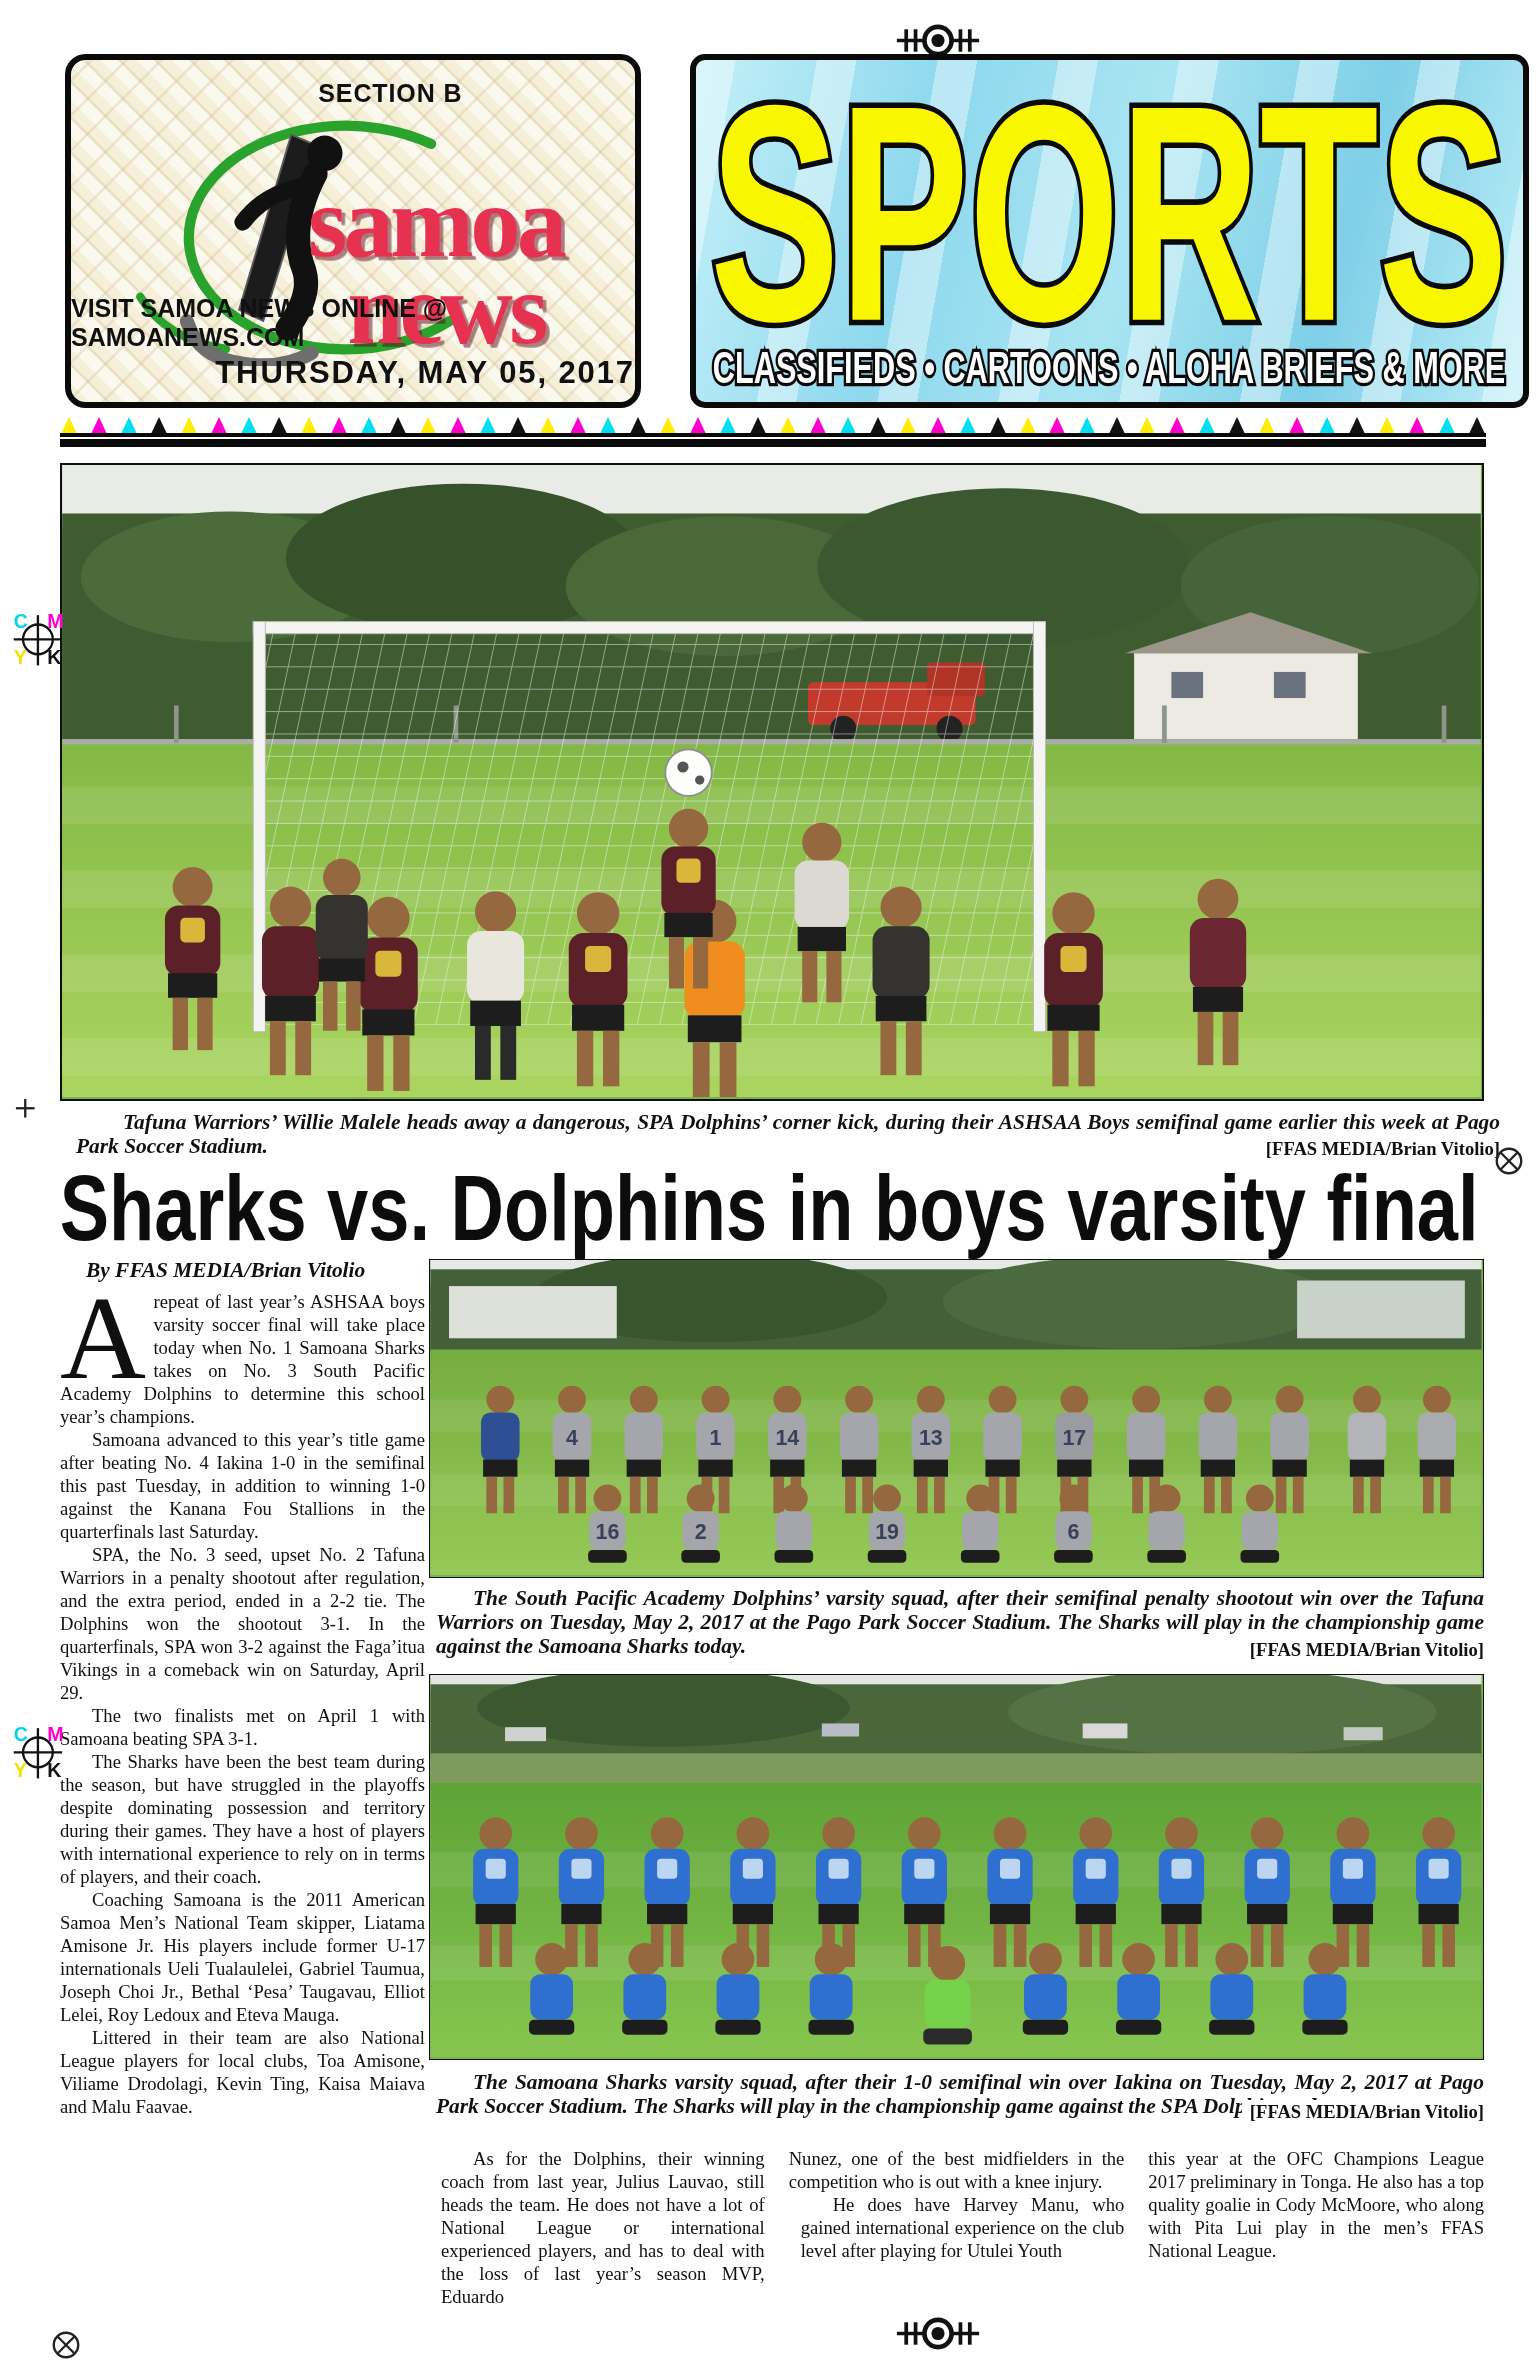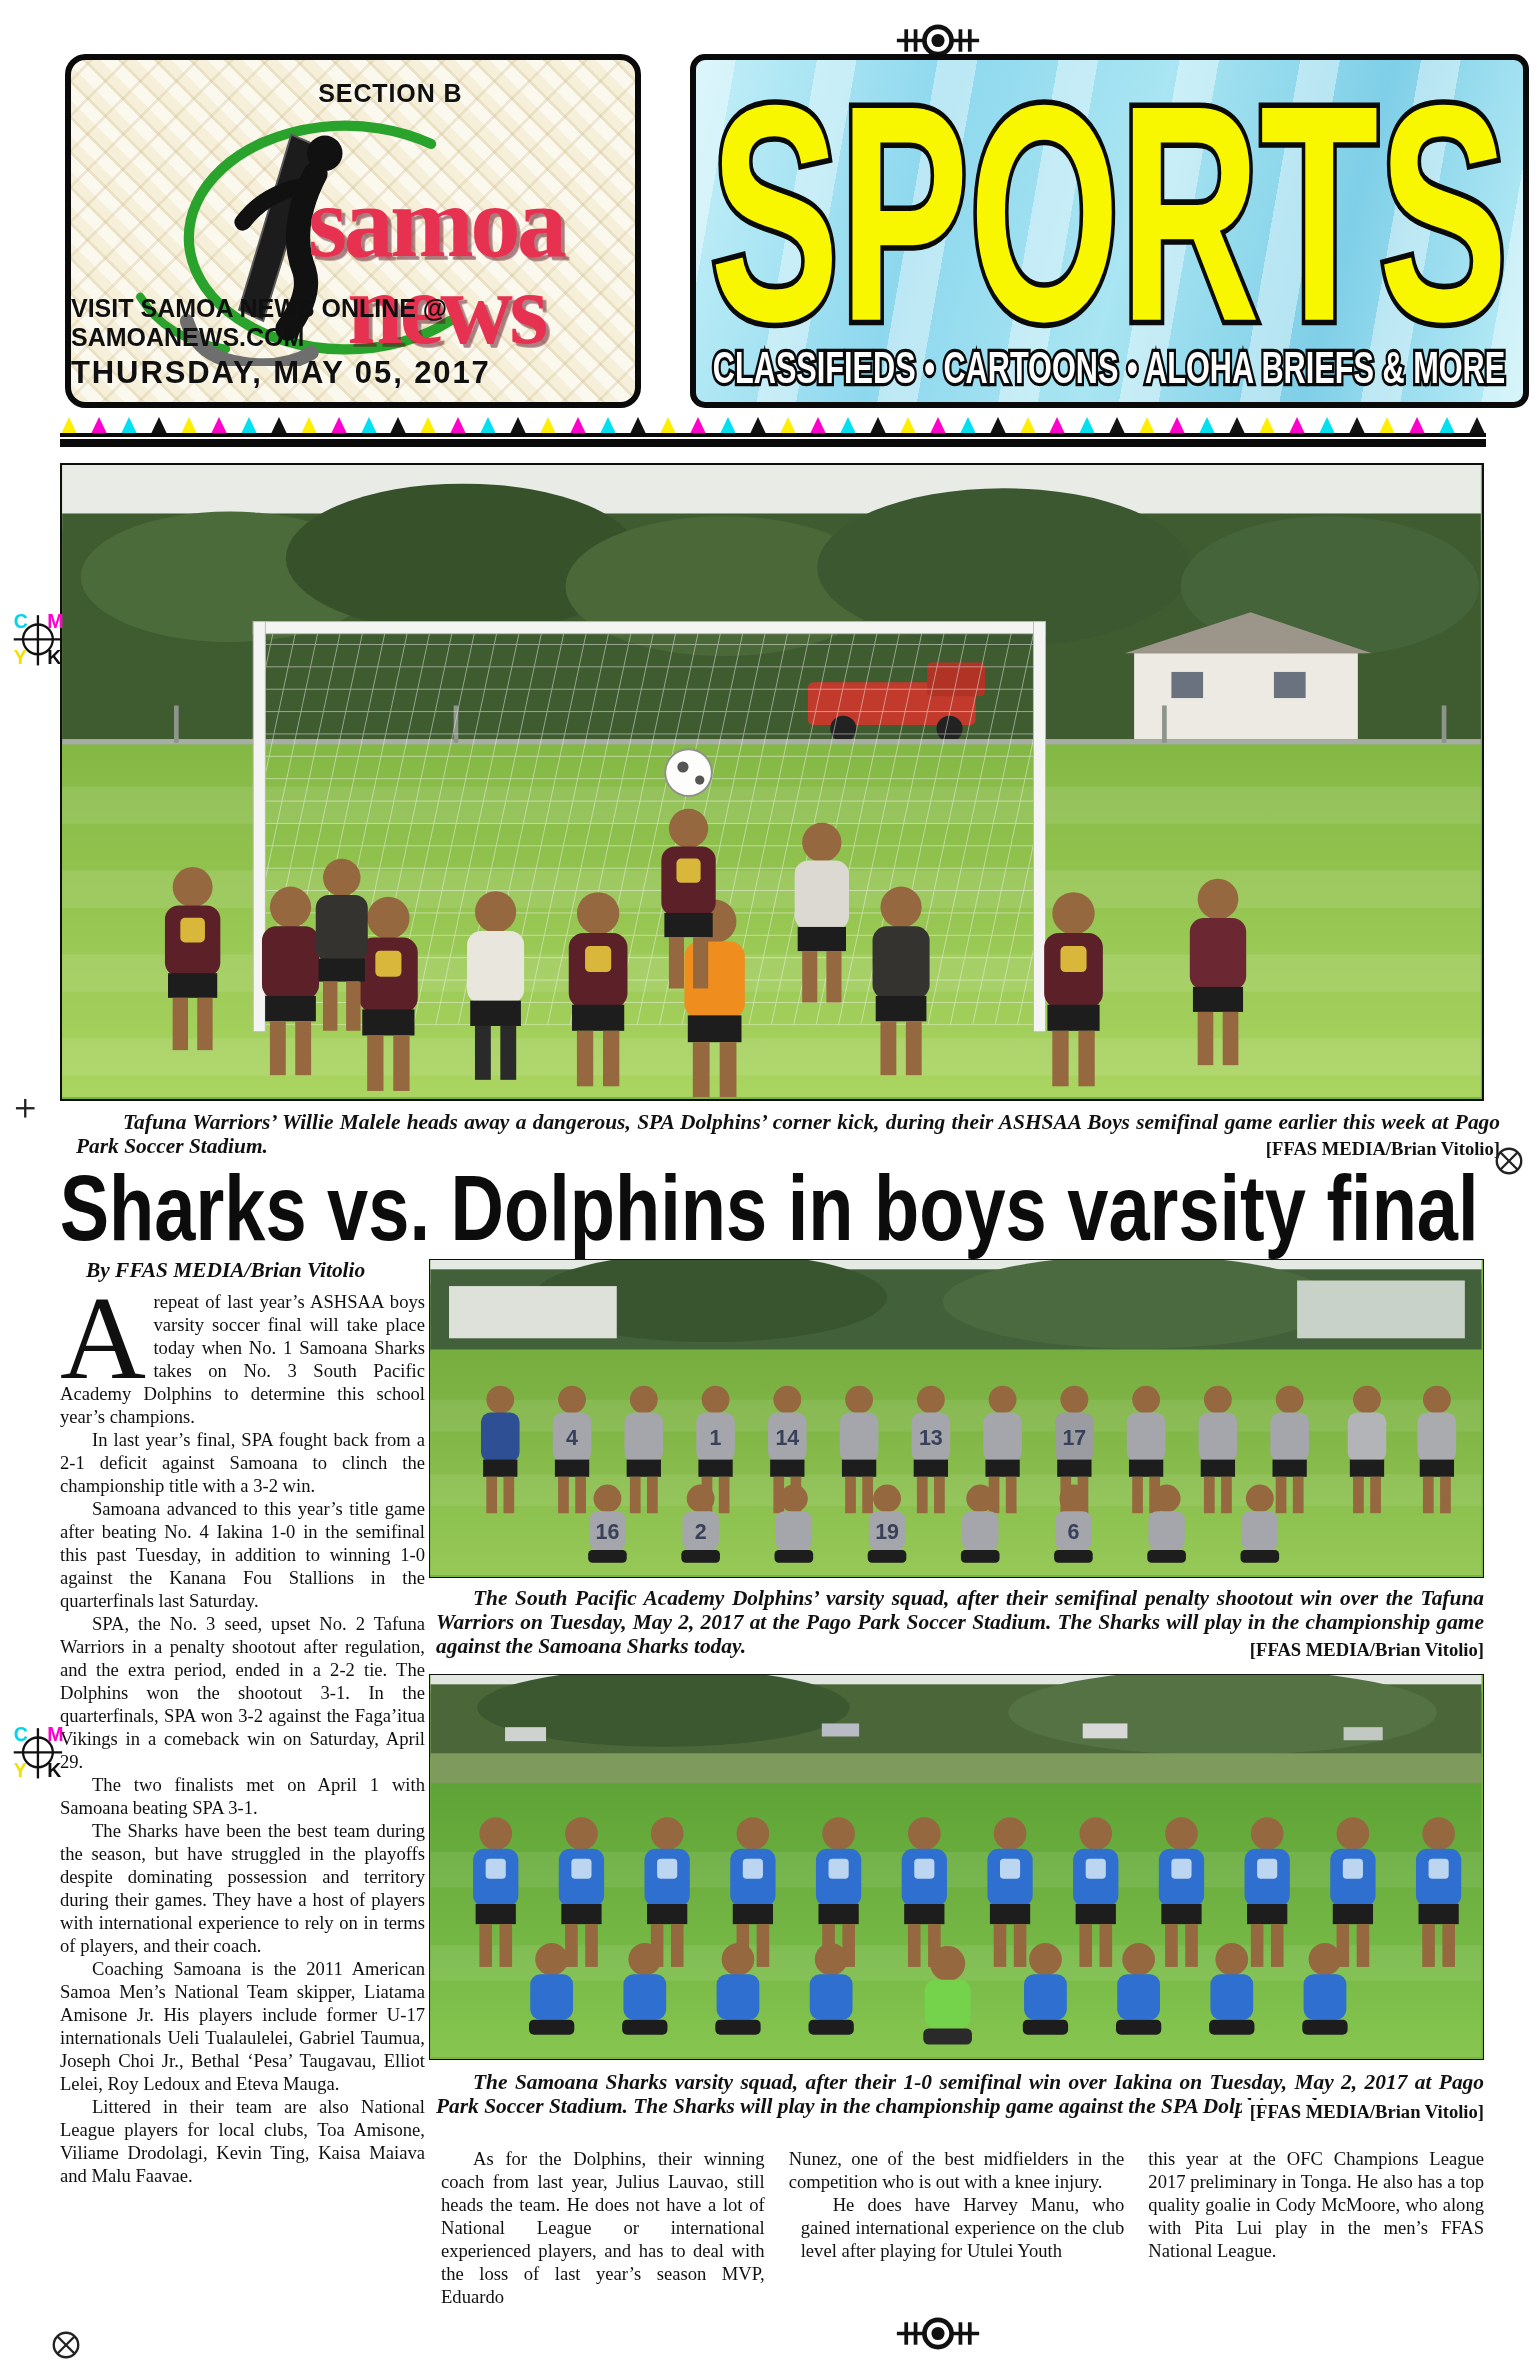--- a/index.html
+++ b/index.html
@@ -12,21 +12,21 @@
     border:6.5px solid #0a0a0a;border-radius:20.5px;box-sizing:border-box;overflow:hidden;
     background-color:#f6f0da;
     background-image:
       repeating-linear-gradient(45deg, rgba(205,185,140,.28) 0 2.8px, transparent 2.8px 25px),
       repeating-linear-gradient(-45deg, rgba(205,185,140,.28) 0 2.8px, transparent 2.8px 25px),
       repeating-linear-gradient(45deg, transparent 0 13px, rgba(255,255,255,.55) 13px 25px);}
   .section-b{position:absolute;top:18.6px;left:84px;right:9.3px;text-align:center;
     font-family:"Liberation Sans",sans-serif;font-weight:bold;font-size:25px;letter-spacing:0.9px;}
   .visit-line{position:absolute;bottom:50px;left:0;width:100%;text-align:left;
     font-family:"Liberation Sans",sans-serif;font-weight:bold;font-size:25px;letter-spacing:0px;}
-  .date-line{position:absolute;bottom:11.2px;left:0;width:100%;text-align:left;
+  .date-line{position:absolute;bottom:11.2px;left:0;width:100%;text-align:right;
     font-family:"Liberation Sans",sans-serif;font-weight:bold;font-size:31px;letter-spacing:1.9px;}
   .logo-svg{position:absolute;left:3.7px;top:39px;}
   .brand-text{font-family:"Liberation Serif",serif;font-weight:bold;letter-spacing:-4px;}
 
   .banner{position:absolute;left:649px;top:54px;width:839px;height:354px;
     border:6.5px solid #0a0a0a;border-radius:15px;box-sizing:border-box;overflow:hidden;
     background:
       repeating-linear-gradient(100deg, rgba(255,255,255,.40) 0 39px, rgba(255,255,255,0) 39px 119px),
       linear-gradient(105deg,#c4f0f8 0%,#8ed8ee 28%,#a9e5f2 52%,#7fcfe8 76%,#bceef7 100%); margin-left: 41px;}
   .banner svg{display:block;}
@@ -329,21 +329,20 @@
   </svg>
 
   <svg class="headline-svg" width="1431" height="97" viewBox="0 0 1535 104">
     <text x="4" y="84" font-family="Liberation Sans, sans-serif" font-weight="bold" font-size="100" fill="#0c0c0c" textLength="1522" lengthAdjust="spacingAndGlyphs">Sharks vs. Dolphins in boys varsity final</text>
   </svg>
 
   <div class="byline">By FFAS MEDIA/Brian Vitolio</div>
 
   <div class="col-left">
     <p class="lead"><span class="dropcap">A</span><span>repeat of last year’s ASHSAA boys varsity soccer final will take place today when No. 1 Samoana Sharks takes on No. 3 South Pacific Academy Dolphins to determine this school year’s champions.</span></p>
-    <p>In last year’s final, SPA fought back from a 2-1 deficit against Samoana to clinch the championship title with a 3-2 win.</p>
     <p>Samoana advanced to this year’s title game after beating No. 4 Iakina 1-0 in the semifinal this past Tuesday, in addition to winning 1-0 against the Kanana Fou Stallions in the quarterfinals last Saturday.</p>
     <p>SPA, the No. 3 seed, upset No. 2 Tafuna Warriors in a penalty shootout after regulation, and the extra period, ended in a 2-2 tie. The Dolphins won the shootout 3-1. In the quarterfinals, SPA won 3-2 against the Faga’itua Vikings in a comeback win on Saturday, April 29.</p>
     <p>The two finalists met on April 1 with Samoana beating SPA 3-1.</p>
     <p>The Sharks have been the best team during the season, but have struggled in the playoffs despite dominating possession and territory during their games. They have a host of players with international experience to rely on in terms of players, and their coach.</p>
     <p>Coaching Samoana is the 2011 American Samoa Men’s National Team skipper, Liatama Amisone Jr. His players include former U-17 internationals Ueli Tualaulelei, Gabriel Taumua, Joseph Choi Jr., Bethal ‘Pesa’ Taugavau, Elliot Lelei, Roy Ledoux and Eteva Mauga.</p>
     <p>Littered in their team are also National League players for local clubs, Toa Amisone, Viliame Drodolagi, Kevin Ting, Kaisa Maiava and Malu Faavae.</p>
   </div>
 
   <div class="photo photo-dolphins">
     <svg width="1052" height="315" viewBox="0 0 1128 338">

